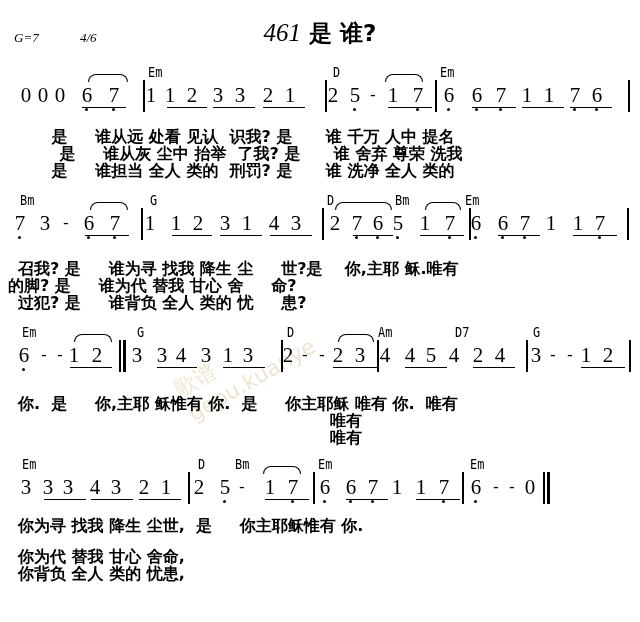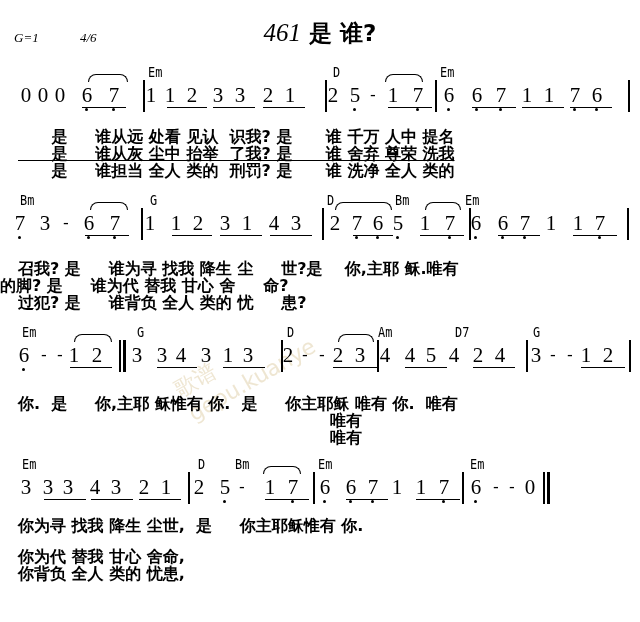--- a/index.html
+++ b/index.html
@@ -17,21 +17,21 @@
   .bar{position:absolute;top:10px;width:1.6px;height:32px;background:#000;}
   .dbar{position:absolute;top:10px;width:2px;height:32px;border-left:2px solid #000;border-right:3px solid #000;}
   .uline{position:absolute;top:37px;height:1.2px;background:#000;}
   .tie{position:absolute;top:4px;height:7px;border-top:1.3px solid #000;border-left:1.3px solid #000;border-right:1.3px solid #000;border-radius:8px 8px 0 0;border-bottom:none;}
   .lyr{position:absolute;font-family:"DejaVu Sans",sans-serif;font-weight:bold;font-size:16px;line-height:17px;white-space:pre;letter-spacing:0px;}
   .wm{position:absolute;left:180px;top:330px;width:170px;height:90px;color:#e8dcc0;font-family:"DejaVu Sans",sans-serif;font-size:22px;transform:rotate(-30deg);opacity:0.7;}
 </style>
 </head>
 <body>
 
-<div class="abs key">G=1</div>
+<div class="abs key">G=7</div>
 <div class="abs meter">4/6</div>
 <div class="abs title">
   <span class="num">461</span><span class="zh">是 谁?</span>
 </div>
 
 <div class="wm">歌谱 gepu.kuanye</div>
 
 <div id="score">
     <div class="staff" style="top: 70px;">
       <div class="chord" style="left: 148px;">Em</div>
@@ -70,21 +70,21 @@
       <div class="uline" style="left: 213px; width: 42px;"></div>
       <div class="uline" style="left: 263px; width: 42px;"></div>
       <div class="uline" style="left: 388px; width: 44px;"></div>
       <div class="uline" style="left: 472px; width: 44px;"></div>
       <div class="uline" style="left: 522px; width: 42px;"></div>
       <div class="uline" style="left: 570px; width: 42px;"></div>
       <div class="tie" style="left: 88px; width: 38px;"></div>
       <div class="tie" style="left: 385px; width: 36px;"></div>
     </div>
     <div class="lyr" style="left: 18px; top: 128px;">      是     谁从远 处看 见认  识我? 是      谁 千万 人中 提名</div>
-    <div class="lyr" style="left: 18px; top: 145px; text-decoration: underline;">      是     谁从灰 尘中 抬举  了我? 是      谁 舍弃 尊荣 洗我</div>
+    <div class="lyr" style="left: 26px; top: 145px;">      是     谁从灰 尘中 抬举  了我? 是      谁 舍弃 尊荣 洗我</div>
     <div class="lyr" style="left: 18px; top: 162px;">      是     谁担当 全人 类的  刑罚? 是      谁 洗净 全人 类的</div>
     <div class="staff" style="top: 198px;">
       <div class="chord" style="left: 20px;">Bm</div>
       <div class="chord" style="left: 150px;">G</div>
       <div class="chord" style="left: 327px;">D</div>
       <div class="chord" style="left: 395px;">Bm</div>
       <div class="chord" style="left: 465px;">Em</div>
       <div class="note dot-below" style="left: 13px;">7</div>
       <div class="note" style="left: 38px;">3</div>
       <div class="note" style="left: 59px; font-family: &quot;DejaVu Sans&quot;, sans-serif; font-size: 16px;">-</div>
@@ -119,21 +119,21 @@
       <div class="uline" style="left: 270px; width: 42px;"></div>
       <div class="uline" style="left: 353px; width: 40px;"></div>
       <div class="uline" style="left: 420px; width: 44px;"></div>
       <div class="uline" style="left: 498px; width: 42px;"></div>
       <div class="uline" style="left: 573px; width: 44px;"></div>
       <div class="tie" style="left: 90px; width: 36px;"></div>
       <div class="tie" style="left: 335px; width: 55px;"></div>
       <div class="tie" style="left: 425px; width: 34px;"></div>
     </div>
     <div class="lyr" style="left: 18px; top: 260px;">召我? 是     谁为寻 找我 降生 尘     世?是    你,主耶 稣.唯有</div>
-    <div class="lyr" style="left: 0; top: 277px;">的脚? 是     谁为代 替我 甘心 舍     命?</div>
+    <div class="lyr" style="left: 8px; top: 277px;">的脚? 是     谁为代 替我 甘心 舍     命?</div>
     <div class="lyr" style="left: 18px; top: 294px;">过犯? 是     谁背负 全人 类的 忧     患?</div>
     <div class="staff" style="top: 330px;">
       <div class="chord" style="left: 22px;">Em</div>
       <div class="chord" style="left: 137px;">G</div>
       <div class="chord" style="left: 287px;">D</div>
       <div class="chord" style="left: 378px;">Am</div>
       <div class="chord" style="left: 455px;">D7</div>
       <div class="chord" style="left: 533px;">G</div>
       <div class="note dot-below" style="left: 17px;">6</div>
       <div class="note" style="left: 37px; font-family: &quot;DejaVu Sans&quot;, sans-serif; font-size: 16px;">-</div>

